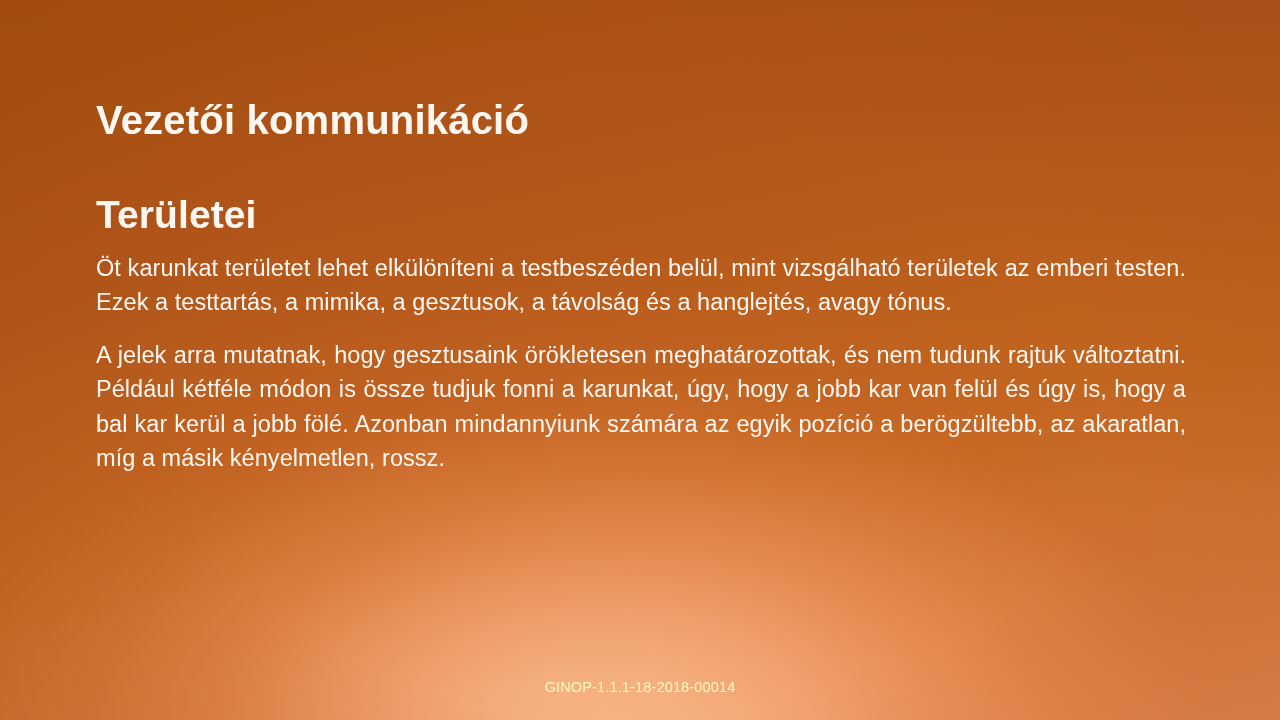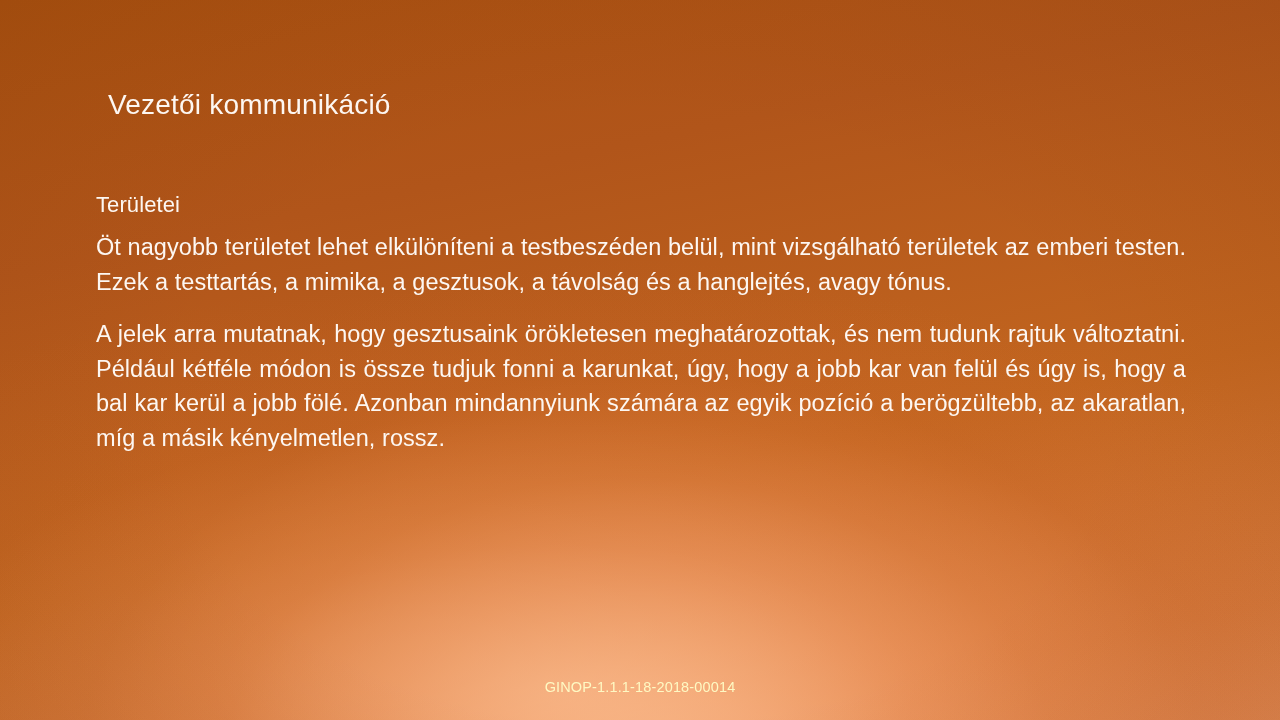--- a/index.html
+++ b/index.html
@@ -58,42 +58,42 @@
         rgba(78,32,4,0.20) 100%);
   }
 
   .content {
     position: absolute;
     inset: 0;
   }
 
   .slide-title {
     position: absolute;
-    left: 108px;
+    left: 96px;
     top: 70px;
     width: 1090px;
     color: #fdf7f2;
-    font-size: 28px;
-    font-weight: 400;
+    font-size: 40px;
+    font-weight: 700;
     letter-spacing: 0.2px;
     line-height: 1.15;
     white-space: nowrap;
   }
 
   .body-block {
     position: absolute;
     left: 96px;
     top: 192px;
     width: 1090px;
   }
 
   .section-heading {
     color: #fdf7f2;
-    font-size: 22px;
-    font-weight: 400;
+    font-size: 39px;
+    font-weight: 700;
     line-height: 1.2;
     margin: 0 0 12px 0;
     letter-spacing: 0.1px;
   }
 
   .para {
     color: #fdf7f2;
     font-size: 23.5px;
     font-weight: 400;
     line-height: 34.5px;
@@ -130,21 +130,21 @@
   <div class="bg-vignette"></div>
 
   <div class="content">
 
     <h1 class="slide-title">Vezetői kommunikáció</h1>
 
     <div class="body-block">
 
       <h2 class="section-heading">Területei</h2>
 
-      <p class="para">Öt nagyobb területet lehet elkülöníteni a testbeszéden belül, mint vizsgálható területek az emberi testen. Ezek a testtartás, a mimika, a gesztusok, a távolság és a hanglejtés, avagy tónus.</p>
+      <p class="para">Öt karunkat területet lehet elkülöníteni a testbeszéden belül, mint vizsgálható területek az emberi testen. Ezek a testtartás, a mimika, a gesztusok, a távolság és a hanglejtés, avagy tónus.</p>
 
       <p class="para">A jelek arra mutatnak, hogy gesztusaink örökletesen meghatározottak, és nem tudunk rajtuk változtatni. Például kétféle módon is össze tudjuk fonni a karunkat, úgy, hogy a jobb kar van felül és úgy is, hogy a bal kar kerül a jobb fölé. Azonban mindannyiunk számára az egyik pozíció a berögzültebb, az akaratlan, míg a másik kényelmetlen, rossz.</p>
 
     </div>
 
     <div class="footer">GINOP-1.1.1-18-2018-00014</div>
 
   </div>
 </div>
 

